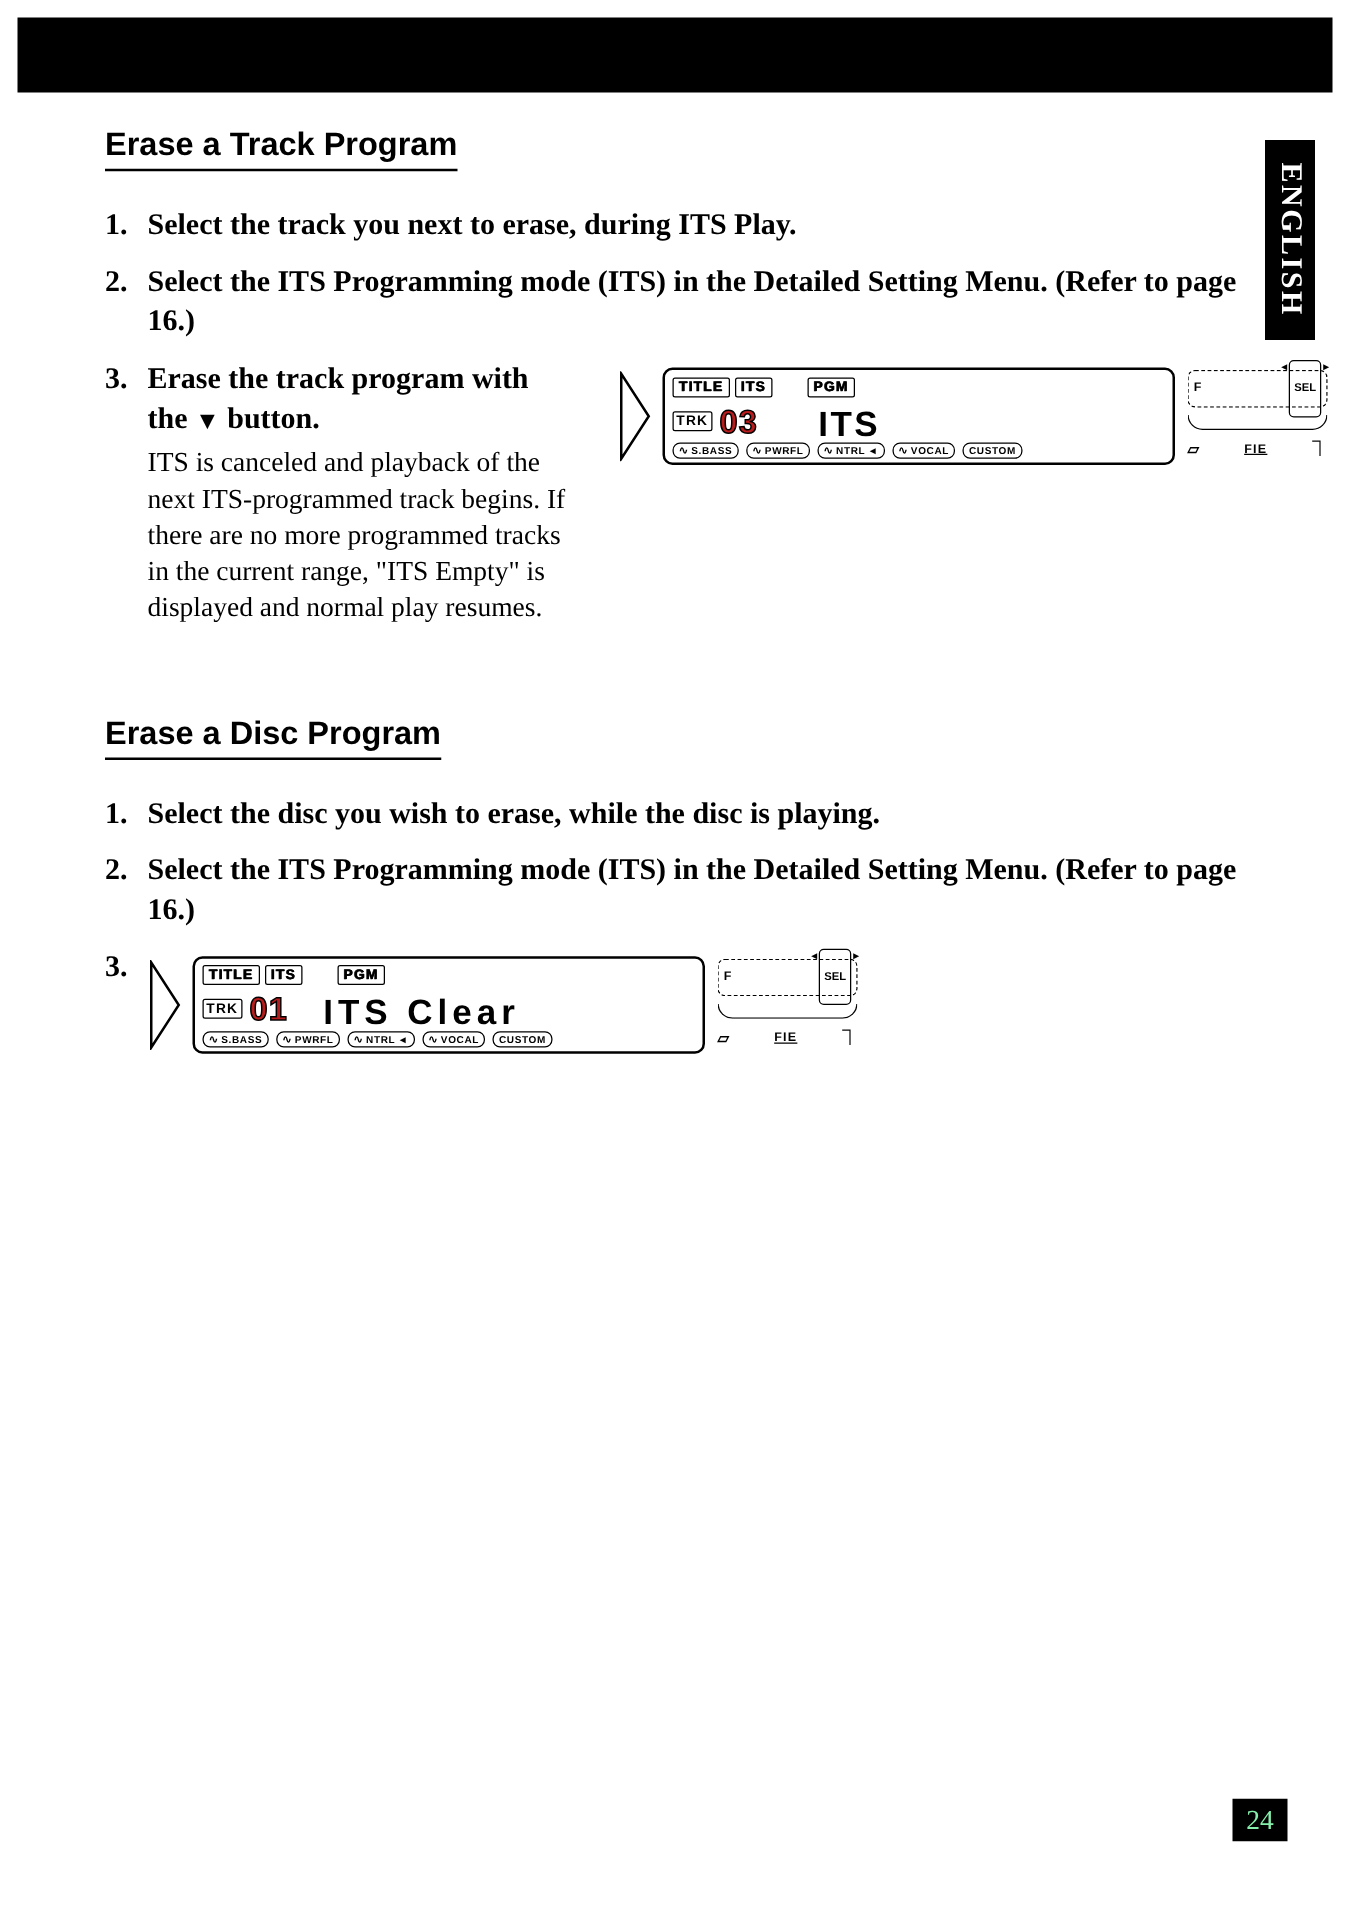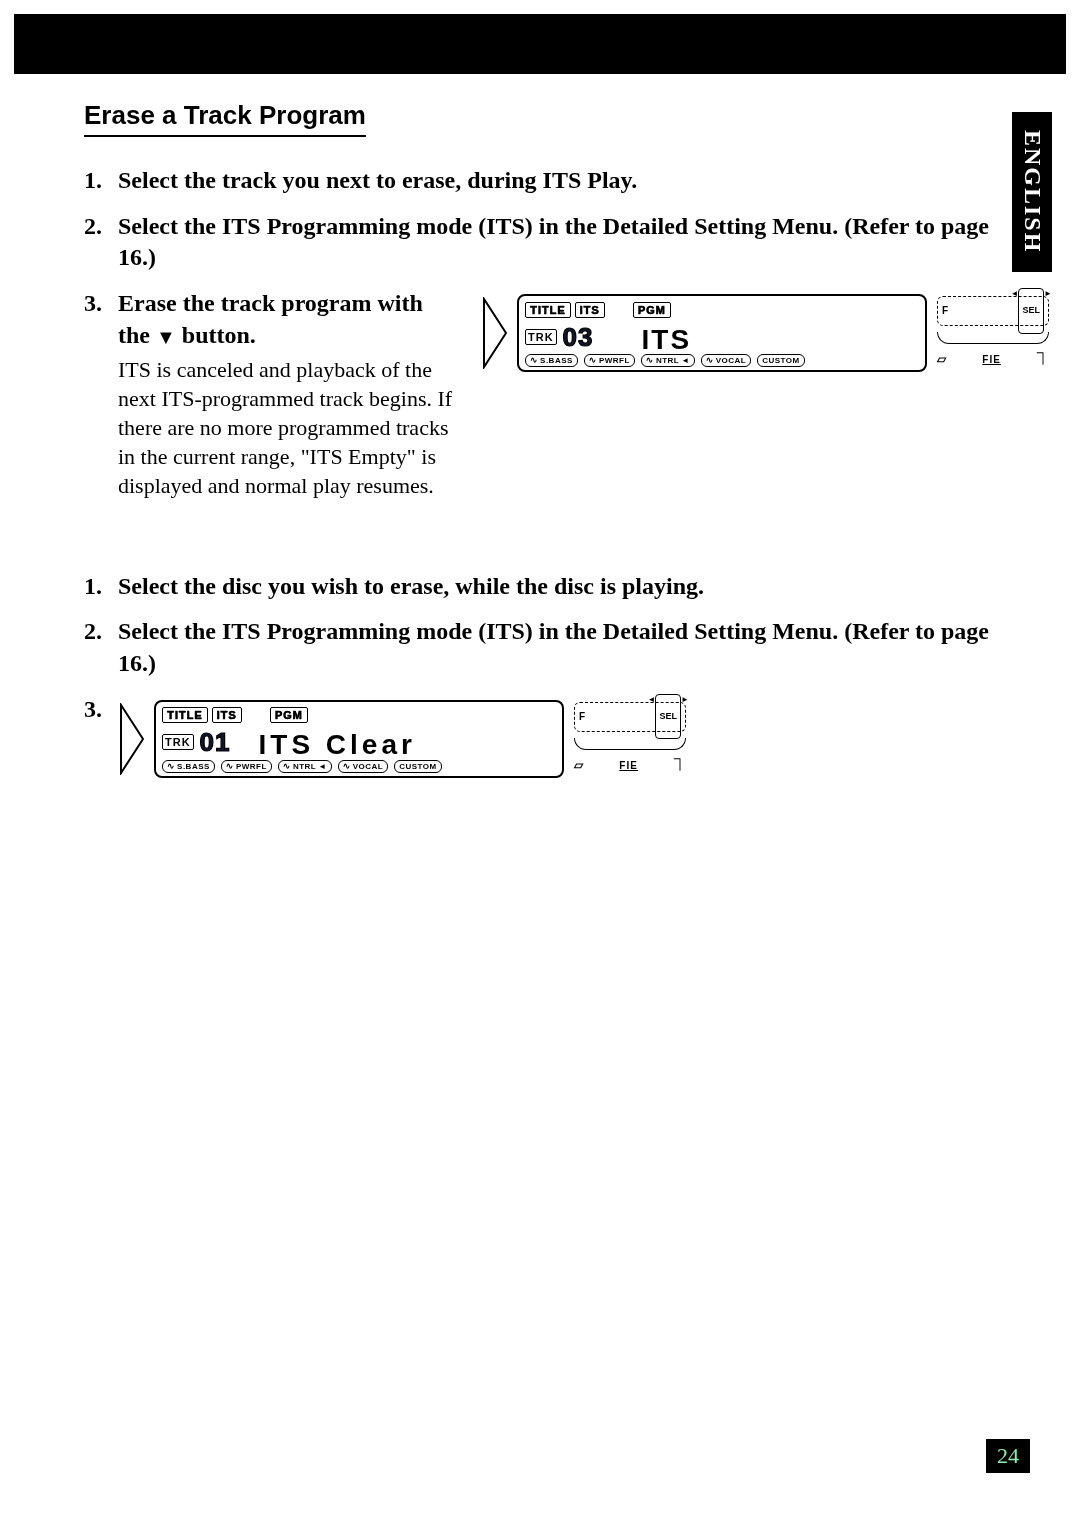--- a/index.html
+++ b/index.html
@@ -8,36 +8,36 @@
   .top-bar { position: absolute; top: 14px; left: 14px; width: 1052px; height: 60px; background: #000; }
   .side-tab { position: absolute; top: 112px; right: 28px; width: 40px; height: 160px; background: #000; color: #fff; display: flex; align-items: center; justify-content: center; }
   .side-tab-text { writing-mode: vertical-rl; text-orientation: mixed; font-family: "Times New Roman", serif; font-weight: bold; font-size: 24px; letter-spacing: 2px; }
   .content { position: absolute; top: 100px; left: 84px; width: 905px; }
   .section { margin-bottom: 70px; }
   .section-title { font-family: Arial, Helvetica, sans-serif; font-weight: bold; font-size: 26px; border-bottom: 2px solid #000; display: inline-block; padding-bottom: 4px; margin-bottom: 14px; }
   ol.steps { list-style: none; counter-reset: step; }
   ol.steps > li { counter-increment: step; position: relative; padding-left: 34px; margin-top: 14px; font-size: 24px; line-height: 1.32; }
   ol.steps > li::before { content: counter(step) "."; position: absolute; left: 0; top: 0; font-family: "Times New Roman", serif; font-weight: bold; font-size: 24px; }
   .step-head { font-family: "Times New Roman", serif; font-weight: bold; font-size: 24px; }
-  .step-row { display: flex; align-items: flex-start; gap: 28px; }
+  .step-row { display: flex; align-items: flex-start; gap: 41px; }
   .step-text-col { flex: 0 0 335px; }
   .step-body { font-family: "Times New Roman", serif; font-size: 22px; line-height: 1.32; margin-top: 4px; }
   .dn-arrow { display: inline-block; font-size: 20px; vertical-align: -1px; }
 
   
   .lcd-fig { display: flex; align-items: stretch; gap: 6px; margin-top: 6px; }
   .pointer { width: 30px; display: flex; align-items: center; justify-content: center; }
   .pointer svg { width: 28px; height: 72px; }
   .lcd { width: 410px; height: 78px; border: 2.5px solid #000; border-radius: 8px; padding: 4px 6px 2px 6px; display: flex; flex-direction: column; font-family: Arial, Helvetica, sans-serif; position: relative; }
   .lcd-row1 { display: flex; align-items: center; gap: 4px; height: 22px; }
   .tag { font-size: 11px; font-weight: bold; letter-spacing: 1px; padding: 0 4px; border: 1.5px solid #000; border-radius: 2px; line-height: 14px; color:#000; text-shadow: 0.5px 0 #000; }
   .tag.outline { color:#000; -webkit-text-stroke: 0.4px #000; }
   .lcd-row2 { display: flex; align-items: baseline; gap: 6px; height: 30px; margin-top: 2px; }
   .trk { font-size: 11px; font-weight: bold; letter-spacing: 1px; padding: 0 2px; border: 1.5px solid #000; border-radius: 2px; line-height: 14px; align-self: center; }
-  .trknum { font-family: Arial, sans-serif; font-size: 26px; font-weight: bold; -webkit-text-stroke: 1.2px #000; color: #0f172a; letter-spacing: 1px; align-self: center; }
+  .trknum { font-family: Arial, sans-serif; font-size: 26px; font-weight: bold; -webkit-text-stroke: 1.2px #000; color: #b91c1c; letter-spacing: 1px; align-self: center; }
   .big { font-family: Arial, sans-serif; font-size: 28px; font-weight: 600; letter-spacing: 2px; margin-left: 42px; }
   .big.clear { margin-left: 22px; letter-spacing: 4px; }
   .lcd-row3 { display: flex; align-items: center; gap: 6px; height: 16px; margin-top: 2px; }
   .chip { font-size: 8px; font-weight: bold; letter-spacing: 0.5px; padding: 0 4px; border: 1.2px solid #000; border-radius: 6px; line-height: 11px; display:flex; align-items:center; gap:2px; }
   .chip .wav { font-size: 9px; }
   .right-panel { width: 120px; height: 78px; border: 0 solid #000; display:flex; flex-direction:column; justify-content:space-between; padding: 2px 4px; font-family: Arial, sans-serif; font-size: 10px; font-weight: bold; }
   .rp-top { border: 1.5px dashed #000; border-radius: 6px; height: 30px; display:flex; align-items:center; justify-content:space-between; padding: 0 4px; }
   .rp-top .f { font-size: 10px; }
   .rp-top .sel { border: 1.2px solid #000; border-radius: 4px; padding: 16px 3px; font-size: 9px; position: relative; }
   .rp-top .sel::before { content: "◄"; position: absolute; left: -9px; top: 0; font-size: 8px; }
@@ -133,20 +133,21 @@
                 </div>
               </div>
             </div>
 
           </div>
         </li>
       </ol>
     </div>
 
     <div class="section">
+      <div class="section-title">Erase a Disc Program</div>
       <ol class="steps">
         <li>
           <span class="step-head">Select the disc you wish to erase, while the disc is playing.</span>
         </li>
         <li>
           <span class="step-head">Select the ITS Programming mode (ITS) in the Detailed Setting Menu. (Refer to page 16.)</span>
         </li>
         <li>
           <div class="step-row">
 

